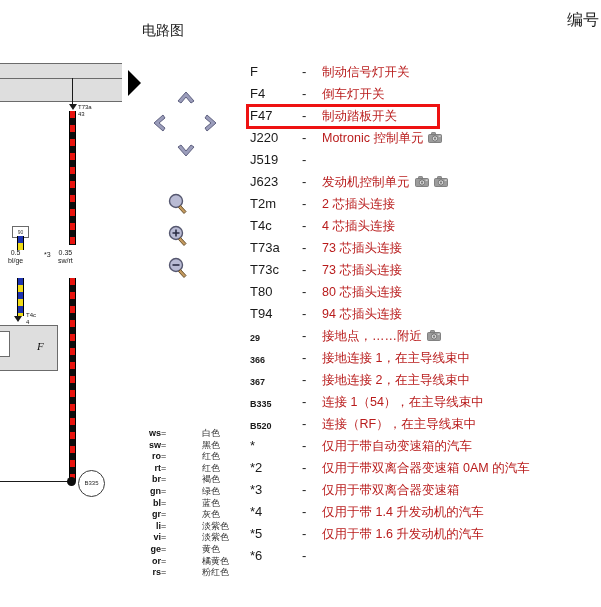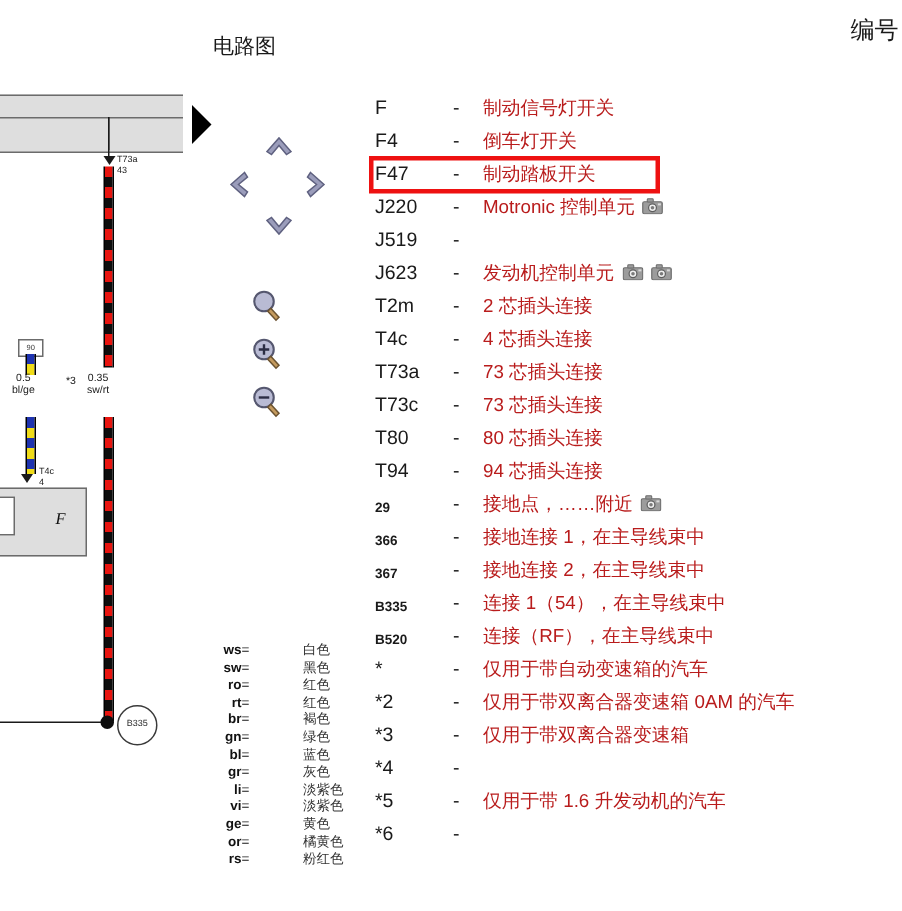--- a/index.html
+++ b/index.html
@@ -472,20 +472,21 @@
           <div class="key-desc">仅用于带双离合器变速箱 0AM 的汽车</div>
         </div>
         <div class="key-row">
           <div class="key-code">*3</div>
           <div class="key-dash">-</div>
           <div class="key-desc">仅用于带双离合器变速箱</div>
         </div>
         <div class="key-row">
           <div class="key-code">*4</div>
           <div class="key-dash">-</div>
+          <div class="key-desc">仅用于带 1.4 升发动机的汽车</div>
         </div>
         <div class="key-row">
           <div class="key-code">*5</div>
           <div class="key-dash">-</div>
           <div class="key-desc">仅用于带 1.6 升发动机的汽车</div>
         </div>
         <div class="key-row">
           <div class="key-code">*6</div>
           <div class="key-dash">-</div>
         </div>

